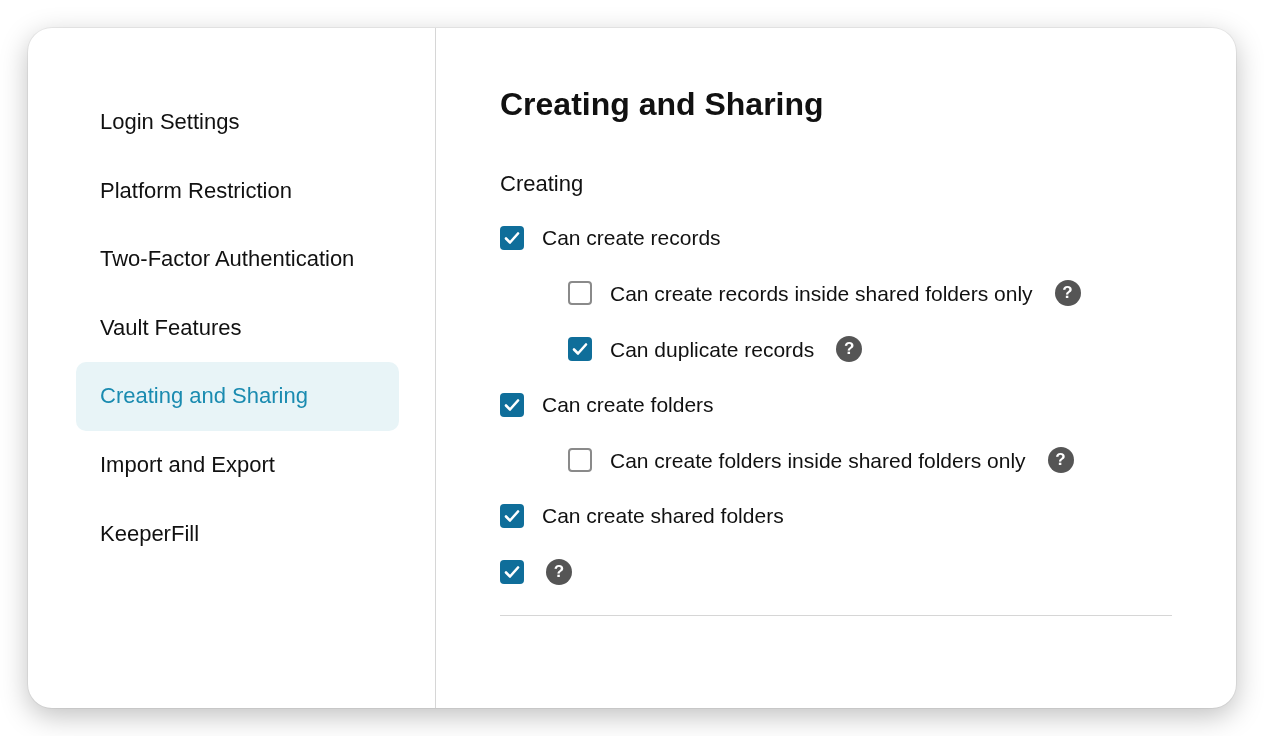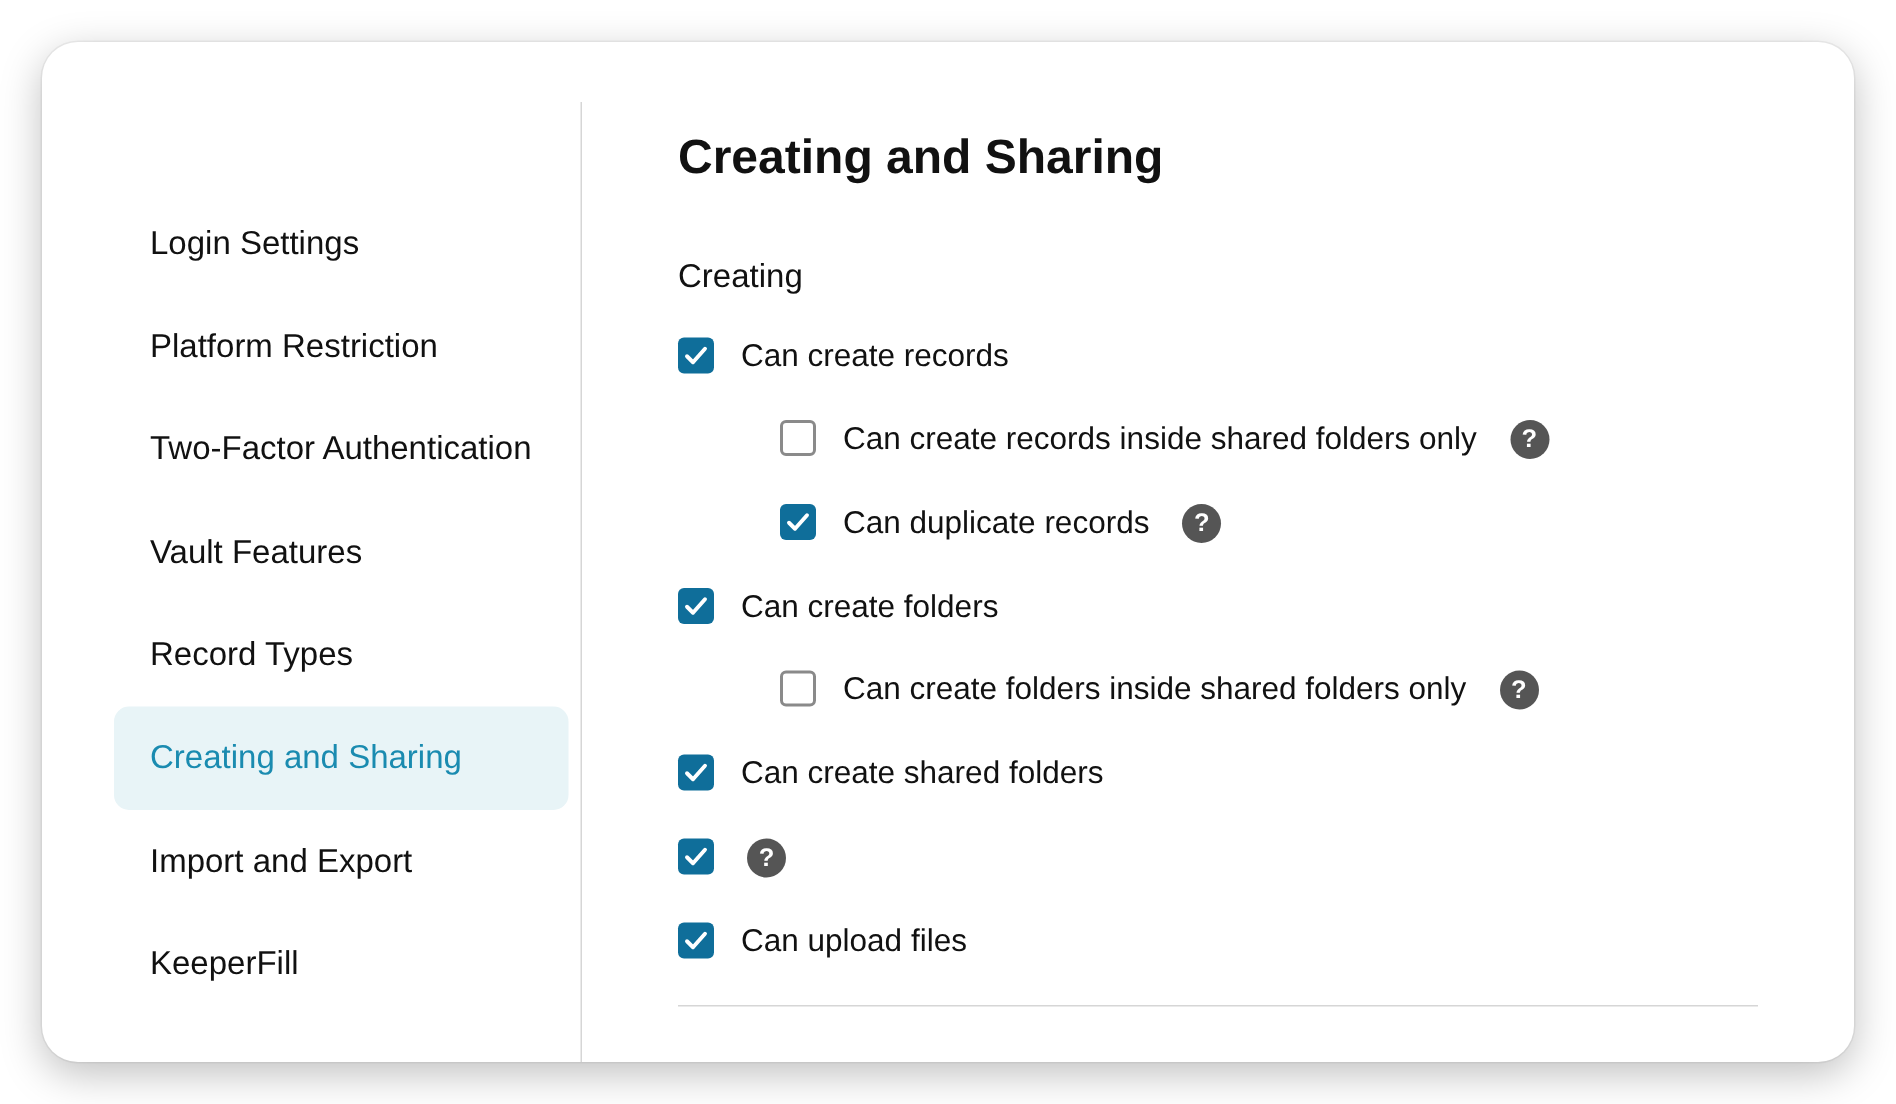--- a/index.html
+++ b/index.html
@@ -16,25 +16,24 @@
     left: 28px;
     right: 28px;
     bottom: 28px;
     background: #fff;
     border-radius: 24px;
     box-shadow: 0 8px 28px rgba(0,0,0,0.25), 0 0 0 1px rgba(0,0,0,0.05);
     display: flex;
     overflow: hidden;
   }
   .sidebar {
-    width: 360px;
-    padding: 60px 8px 0 48px;
+    width: 408px;
+    padding: 60px 36px 0 48px;
     border-right: 1px solid #d6d6d6;
     flex-shrink: 0;
-    margin-top: 40px;
   }
   .sidebar-item {
     padding: 20px 24px;
     font-size: 22px;
     color: #111;
     border-radius: 10px;
     cursor: pointer;
     margin-bottom: 0px;
     line-height: 1.3;
   }
@@ -54,21 +53,21 @@
     margin-bottom: 48px;
   }
   h2.section-title {
     font-size: 22px;
     font-weight: 400;
     color: #111;
     margin-bottom: 28px;
   }
   .option-row {
     display: flex;
-    align-items: flex-start;
+    align-items: center;
     gap: 18px;
     margin-bottom: 30px;
   }
   .option-row.indent {
     margin-left: 68px;
   }
   .checkbox {
     width: 24px;
     height: 24px;
     border-radius: 4px;
@@ -114,21 +113,20 @@
 </style>
 </head>
 <body>
 
 <div class="panel">
   <nav class="sidebar" id="sidebar">
       <div class="sidebar-item"><span>Login Settings</span></div>
       <div class="sidebar-item"><span>Platform Restriction</span></div>
       <div class="sidebar-item"><span>Two-Factor Authentication</span></div>
       <div class="sidebar-item"><span>Vault Features</span></div>
-      <div class="sidebar-item"><span>Record Types</span></div>
       <div class="sidebar-item active"><span>Creating and Sharing</span></div>
       <div class="sidebar-item"><span>Import and Export</span></div>
       <div class="sidebar-item"><span>KeeperFill</span></div>
     </nav>
   <main class="main">
     <h1 class="page-title">Creating and Sharing</h1>
     <h2 class="section-title">Creating</h2>
     <div id="options">
         <div class="option-row">
           <div class="checkbox checked">
@@ -174,24 +172,16 @@
           <span class="option-label">Can create shared folders</span>
         </div>
         <div class="option-row">
           <div class="checkbox checked">
             <svg width="16" height="16" viewBox="0 0 16 16">
               <path d="M2 8.5 L6 12.5 L14 3.5" stroke="#fff" stroke-width="2.6" fill="none" stroke-linecap="round" stroke-linejoin="round"></path>
             </svg>
           </div>
           <div class="help-icon">?</div>
         </div>
-        <div class="option-row">
-          <div class="checkbox checked">
-            <svg width="16" height="16" viewBox="0 0 16 16">
-              <path d="M2 8.5 L6 12.5 L14 3.5" stroke="#fff" stroke-width="2.6" fill="none" stroke-linecap="round" stroke-linejoin="round"></path>
-            </svg>
-          </div>
-          <span class="option-label">Can upload files</span>
-        </div>
       </div>
     <hr class="divider">
   </main>
 </div>
 
 </body></html>

